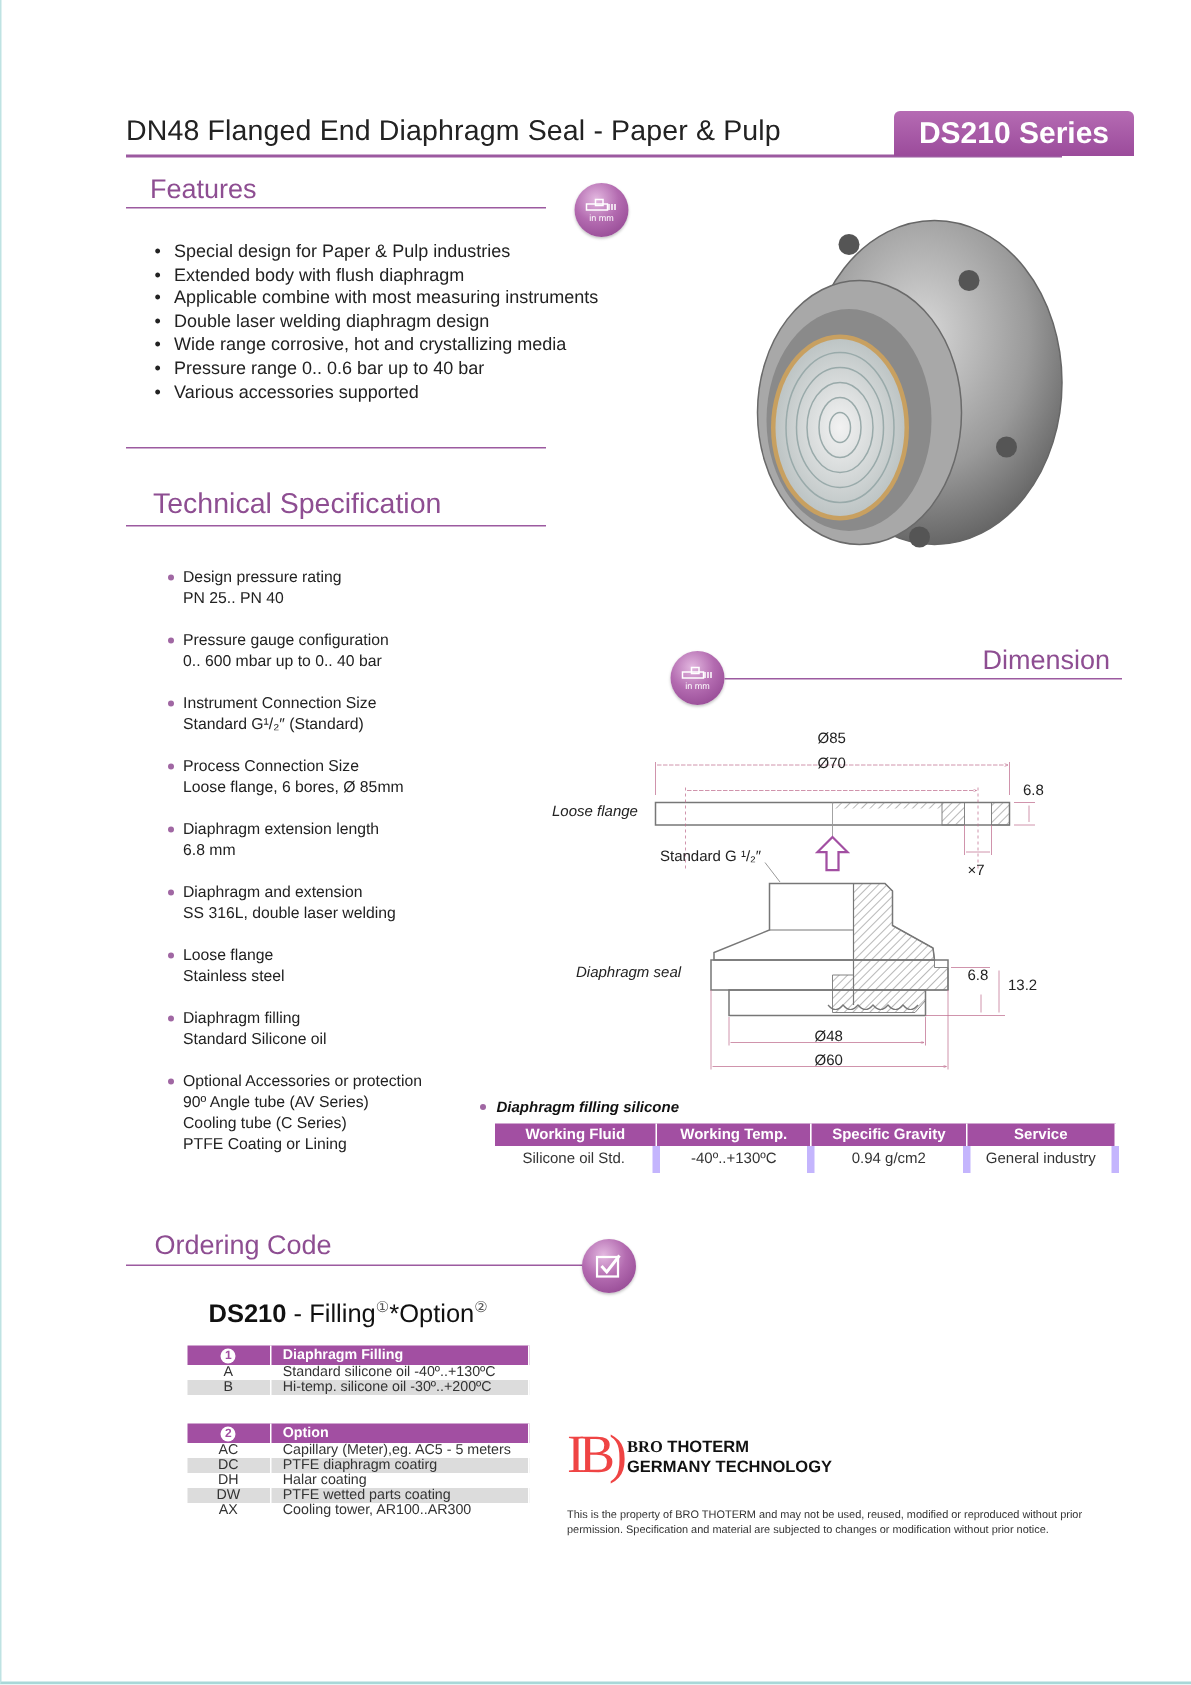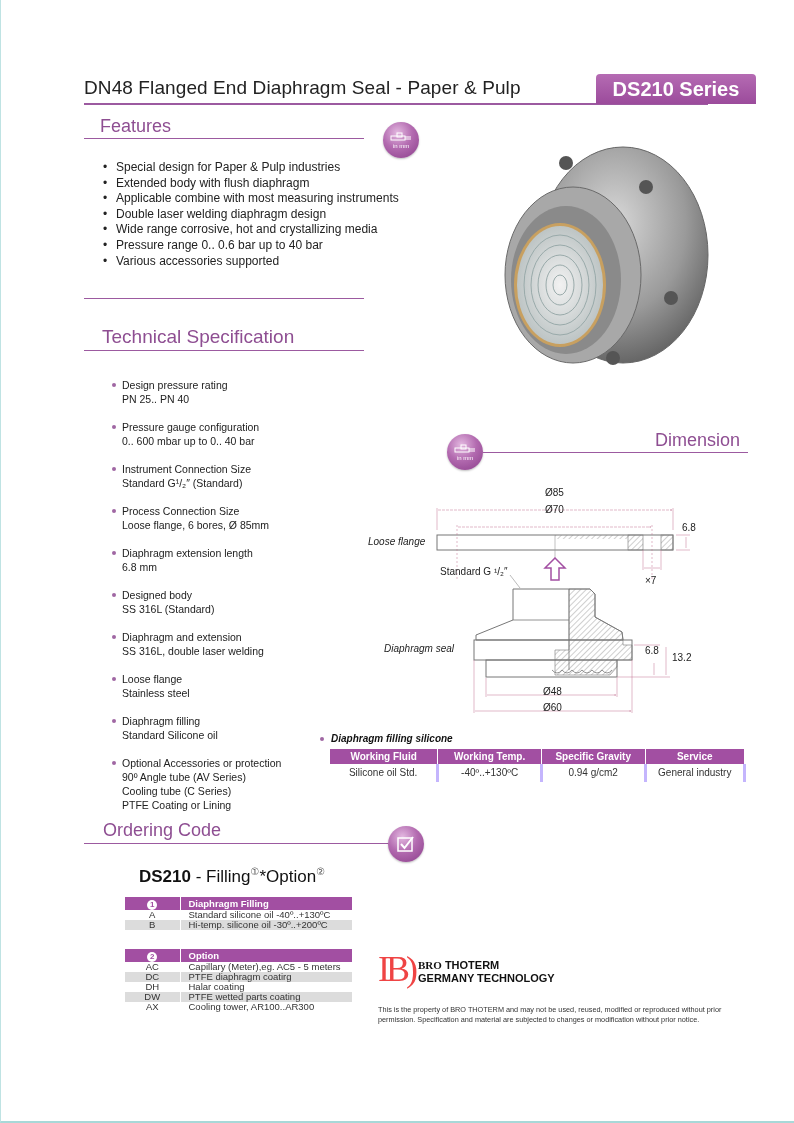--- a/index.html
+++ b/index.html
@@ -34,21 +34,21 @@
   
   .specs { left: 112px; top: 365px; font-size: 10.5px; line-height: 14px; color: #222; list-style: none; }
   .specs li { position: relative; padding-left: 10px; margin-bottom: 14px; white-space: nowrap; margin-top: 13px; }
   .specs li::before { content: ""; position: absolute; left: 0; top: 5px; width: 4px; height: 4px; border-radius: 50%; background: #a067a3; }
 
   
   .fill-heading { left: 320px; top: 733px; font-size: 10px; font-weight: bold; font-style: italic; color: #111; white-space: nowrap; }
   .fill-heading .dot { display: inline-block; width: 4px; height: 4px; border-radius: 50%; background: #a067a3; margin-right: 7px; vertical-align: middle; }
   table.fill { left: 330px; top: 749px; width: 416px; border-collapse: collapse; font-size: 10px; }
   table.fill th { background: #a24fa2; color: #fff; font-weight: bold; height: 15px; padding: 0 2px; border-right: 1px solid #fff; }
-  table.fill td { height: 18px; text-align: center; border-right: 3px solid #c4b5fd; color: #333; padding: 0 2px; line-height: 12px; }
+  table.fill td { height: 18px; text-align: center; border-right: 5px solid #c4b5fd; color: #333; padding: 0 2px; line-height: 12px; }
   table.fill tr.alt td { background: #dcdcdc; }
 
   
   .order-code { left: 139px; top: 866px; font-size: 17px; color: #111; white-space: nowrap; }
   .order-code b { font-weight: bold; }
   .order-code sup { font-size: 10px; color: #555; }
   table.ord { left: 125px; width: 228px; border-collapse: collapse; font-size: 9.5px; }
   table.ord th { background: #a24fa2; color: #fff; height: 13px; font-weight: bold; text-align: left; border-right: 1px solid #fff; }
   table.ord th.n { text-align: center; width: 55px; }
   table.ord td { height: 10px; line-height: 10px; color: #333; border-right: 1px solid #fff; }
@@ -148,24 +148,20 @@
     </li>
   <li>
       <div>Process Connection Size</div>
       <div>Loose flange, 6 bores, Ø 85mm</div>
     </li>
   <li>
       <div>Diaphragm extension length</div>
       <div>6.8 mm</div>
     </li>
   <li>
-      <div>Designed body</div>
-      <div>SS 316L (Standard)</div>
-    </li>
-  <li>
       <div>Diaphragm and extension</div>
       <div>SS 316L, double laser welding</div>
     </li>
   <li>
       <div>Loose flange</div>
       <div>Stainless steel</div>
     </li>
   <li>
       <div>Diaphragm filling</div>
       <div>Standard Silicone oil</div>

